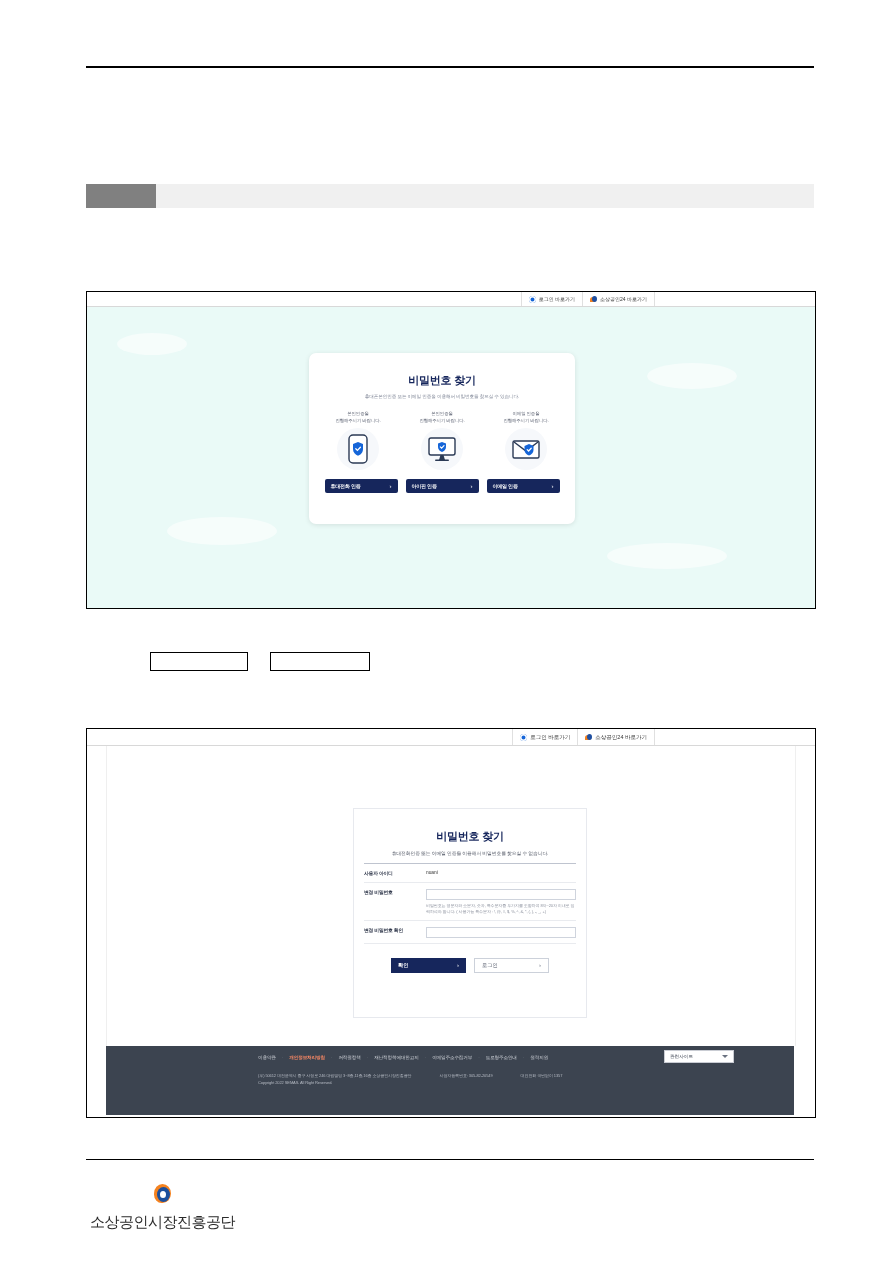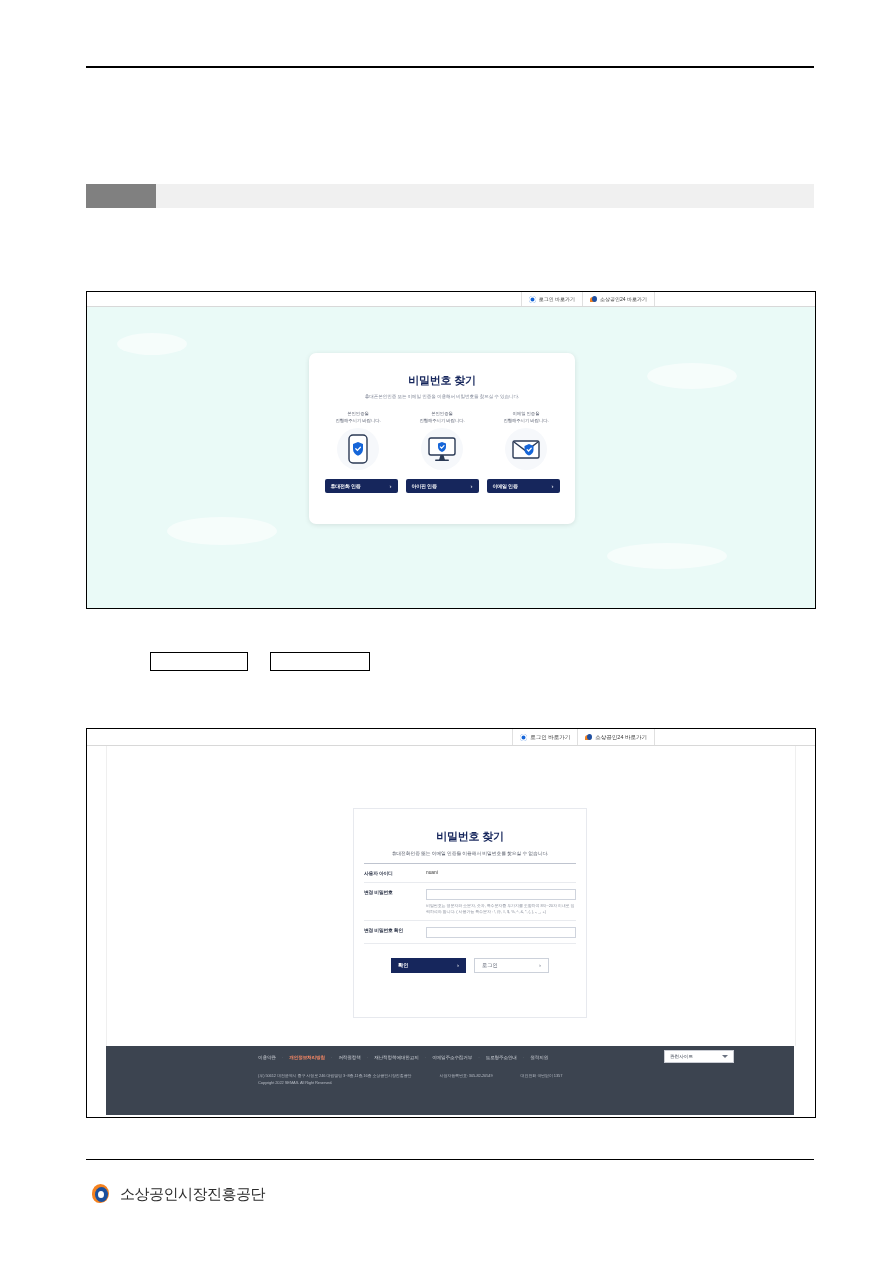--- a/index.html
+++ b/index.html
@@ -123,21 +123,21 @@
 
   
   .ebox{position:absolute;border:1.3px solid #000;background:#fff;}
   #ebox1{left:150px;top:652px;width:96px;height:17px;}
   #ebox2{left:270px;top:652px;width:98px;height:17px;}
 
   
   .bot-rule{position:absolute;left:86px;top:1159px;width:728px;height:0;
             border-top:1.5px solid #000;}
   .logo-wrap{position:absolute;left:90px;top:1183px;display:flex;
-             align-items:center;gap:8px;}
+             align-items:center;gap:8px;flex-direction:column;}
   .logo-mark{position:relative;width:22px;height:22px;}
   .logo-mark .o{position:absolute;left:2px;top:1px;width:17px;height:19px;
      border-radius:50% 50% 50% 45%;background:#f5821f;}
   .logo-mark .b{position:absolute;left:5px;top:4px;width:13px;height:15px;
      border-radius:50%;background:#1b4f9c;}
   .logo-mark .w{position:absolute;left:8px;top:8px;width:6px;height:7px;
      border-radius:50%;background:#fff;}
   .logo-text{font-size:15px;color:#2b2b2b;letter-spacing:-0.5px;font-weight:500;}
 </style>
 </head>

